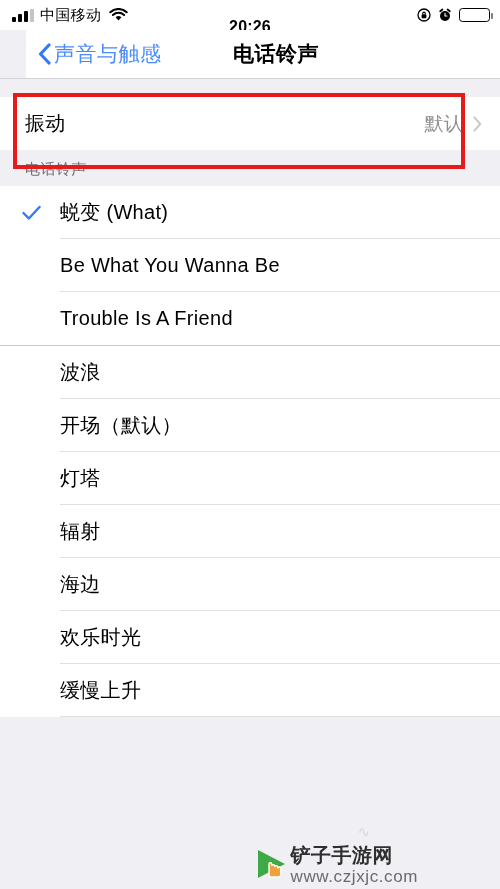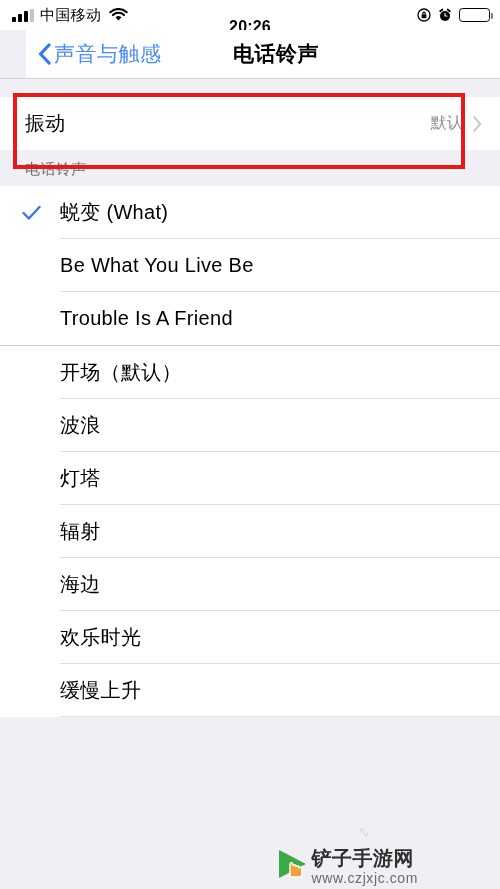--- a/index.html
+++ b/index.html
@@ -69,21 +69,21 @@
 
   .gap { background:#efeff4; }
 
   .group { background:#14532d; }
   .row {
     position:relative; height:53px; background:#ffffff;
     display:flex; align-items:center; padding-left:60px; padding-right:18px;
     cursor:pointer;
   }
   .row .txt { font-size:20px; color:#000; letter-spacing:.3px; }
-  .row .val { margin-left:auto; font-size:16px; color:#8e8e93; letter-spacing:.3px; }
+  .row .val { margin-left:auto; font-size:19px; color:#8e8e93; letter-spacing:.3px; }
   .row .disclosure { margin-left:10px; width:9px; height:16px; flex:0 0 auto; }
   .row.has-value { padding-left:25px; }
   .divider {
     position:absolute; bottom:0; left:60px; right:0; height:1px; background:#e0e0e2;
   }
   .check {
     position:absolute; left:22px; top:50%; transform:translateY(-50%);
     width:19px; height:19px;
   }
 
@@ -97,26 +97,26 @@
 
   
   .highlight {
     position:absolute; left:13px; top:93px; width:452px; height:76px;
     border:4px solid #e8191b; pointer-events:none; z-index:20;
   }
 
   
   .watermark {
     position:absolute; right:6px; bottom:4px; z-index:30;
-    display:flex; align-items:flex-start; gap:0; pointer-events:none;
+    display:flex; align-items:center; gap:0; pointer-events:none;
   }
   .wm-logo { width:36px; height:34px; }
   .wm-text { display:flex; flex-direction:column; line-height:1; }
   .wm-cn { font-size:20px; font-weight:bold; color:#2f2f2f; letter-spacing:.5px; }
-  .wm-url { font-size:14px; color:#6b6b6b; letter-spacing:.6px; margin-top:3px; }
+  .wm-url { font-size:17px; color:#6b6b6b; letter-spacing:.6px; margin-top:3px; }
   .wm-ghost {
     position:absolute; right:54px; bottom:48px; font-size:15px; color:#d8d8dc; z-index:29;
   }
 </style>
 </head>
 <body>
 
 <div class="phone">
 
   <div class="statusbar">
@@ -195,37 +195,37 @@
 
     <div class="group" id="custom-group">
         <div class="row">
           <span class="check"><svg viewBox="0 0 19 19" width="19" height="19">
               <path d="M1.5 9.5 L6.8 15 L17.5 3.5" fill="none" stroke="#3478f6" stroke-width="2.4" stroke-linecap="round" stroke-linejoin="round"></path>
             </svg></span>
           <span class="txt">蜕变 (What)</span>
           <div class="divider"></div>
         </div>
         <div class="row">
-          <span class="txt">Be What You Live Be</span>
+          <span class="txt">Be What You Wanna Be</span>
           <div class="divider"></div>
         </div>
         <div class="row">
           <span class="txt">Trouble Is A Friend</span>
         </div>
       </div>
 
     <div class="seg-sep"></div>
 
     <div class="group" id="system-group">
         <div class="row">
+          <span class="txt">波浪</span>
+          <div class="divider"></div>
+        </div>
+        <div class="row">
           <span class="txt">开场（默认）</span>
-          <div class="divider"></div>
-        </div>
-        <div class="row">
-          <span class="txt">波浪</span>
           <div class="divider"></div>
         </div>
         <div class="row">
           <span class="txt">灯塔</span>
           <div class="divider"></div>
         </div>
         <div class="row">
           <span class="txt">辐射</span>
           <div class="divider"></div>
         </div>

